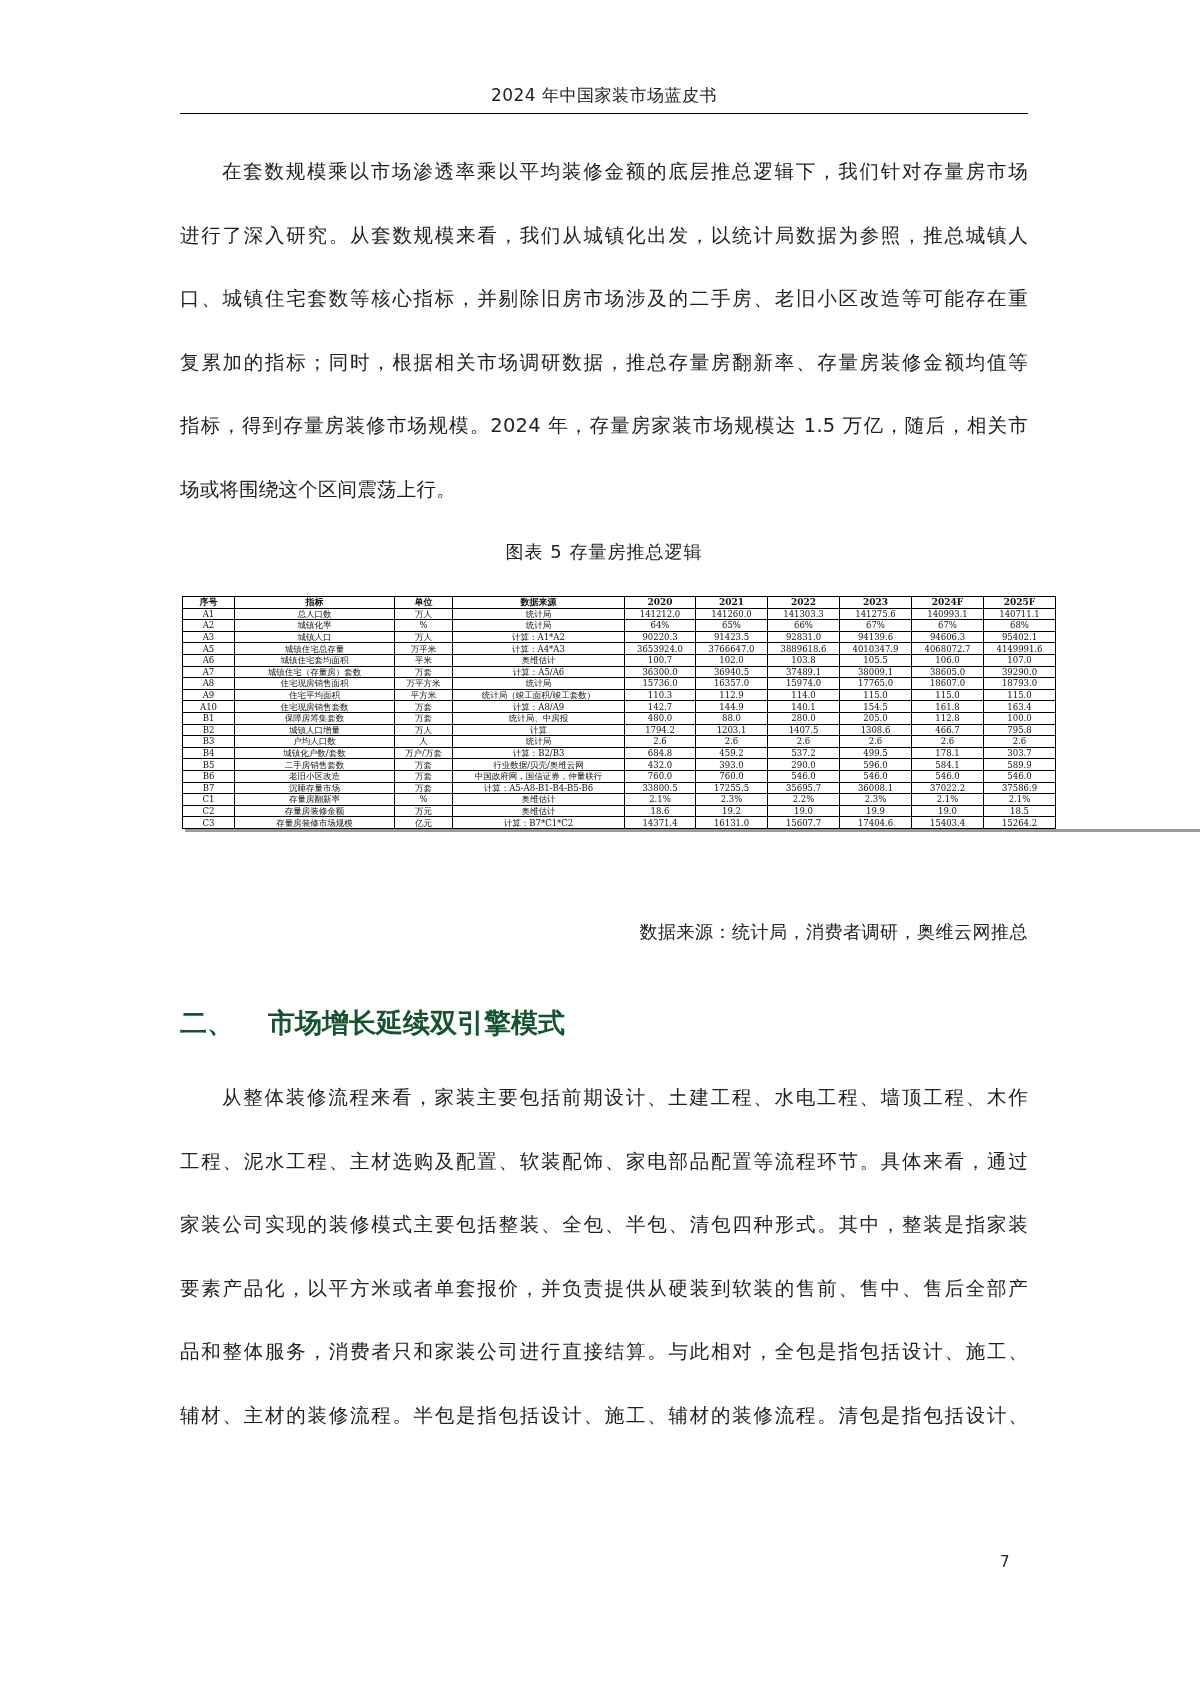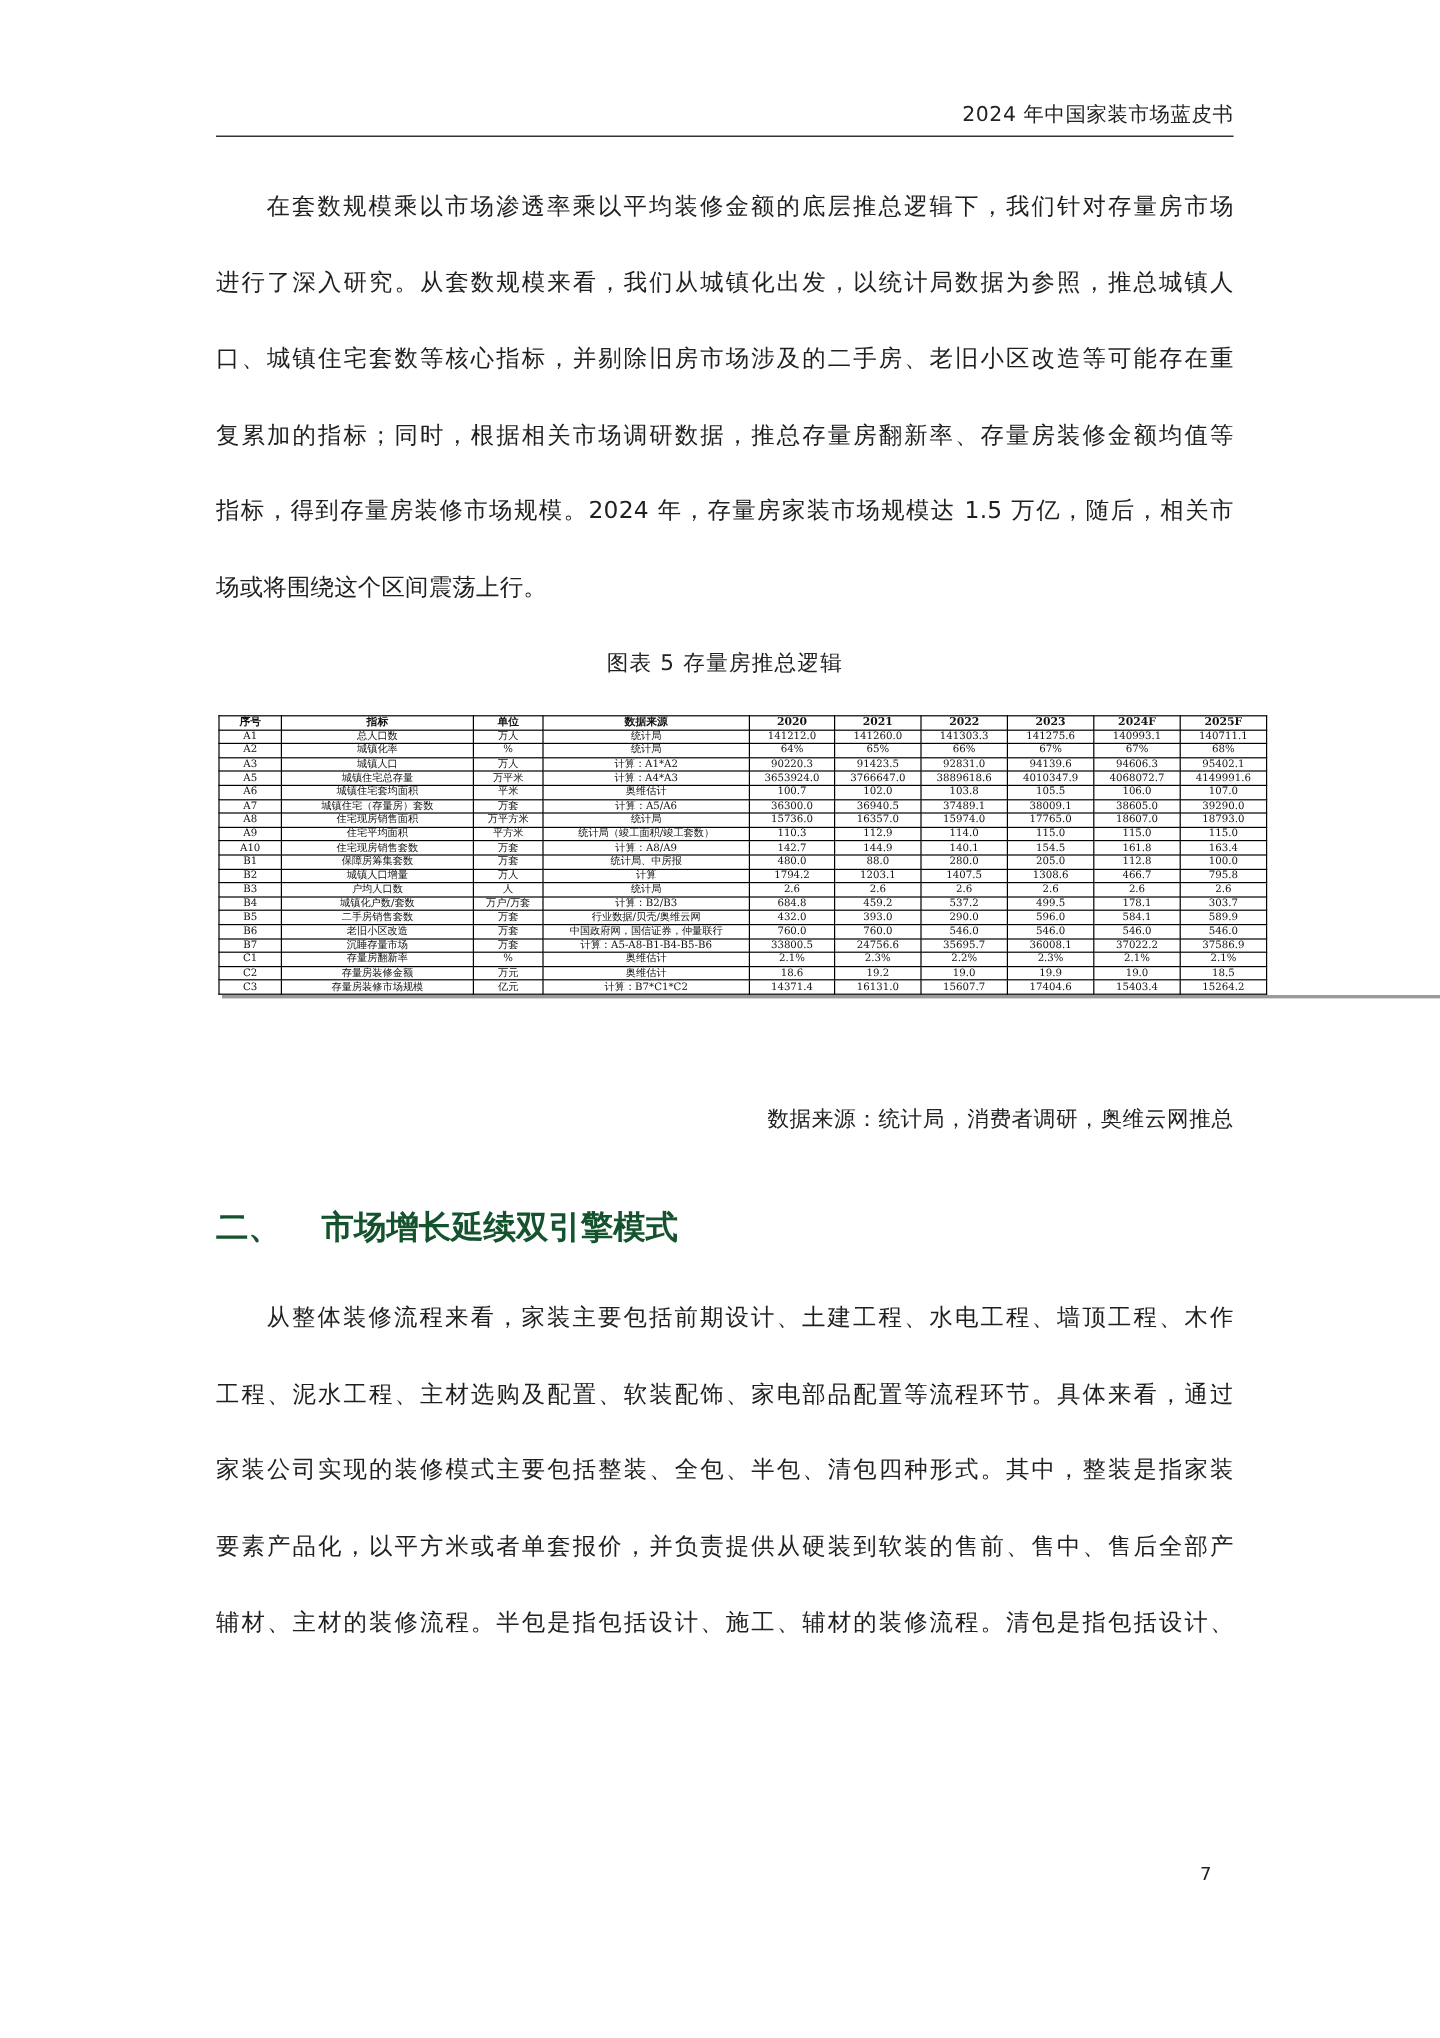--- a/index.html
+++ b/index.html
@@ -1,18 +1,18 @@
 <!DOCTYPE html>
 <html><head>
 <meta charset="utf-8">
 <style>
   html, body { margin: 0; padding: 0; background: #ffffff; }
   body { width: 1200px; height: 1698px; position: relative; overflow: hidden;
          font-family: "DejaVu Sans", "Liberation Sans", sans-serif; color: #1a1a1a; }
-  .header { position: absolute; left: 180px; top: 84px; width: 848px; text-align: right;
+  .header { position: absolute; left: 180px; top: 84px; width: 848px; text-align: center;
             font-size: 17px; color: #222; letter-spacing: 0.5px; }
   .header-rule { position: absolute; left: 180px; top: 113px; width: 848px; height: 0;
                  border-top: 1.6px solid #000; }
   .para { position: absolute; left: 180px; width: 848px; font-size: 19.5px; line-height: 63.5px;
           color: #1f1f1f; letter-spacing: 0.2px; }
   .para .line { display: block; white-space: nowrap; text-align: justify; text-align-last: justify; height: 63.5px; }
   .para .line.last { text-align-last: left; }
   .para .line.indent { padding-left: 42px; }
   .caption { position: absolute; left: 180px; top: 540px; width: 848px; text-align: center;
              font-size: 18px; color: #222; letter-spacing: 1px; }
@@ -254,21 +254,21 @@
           <td>546.0</td>
           <td>546.0</td>
           <td>546.0</td>
         </tr>
         <tr>
           <td>B7</td>
           <td>沉睡存量市场</td>
           <td>万套</td>
           <td>计算：A5-A8-B1-B4-B5-B6</td>
           <td>33800.5</td>
-          <td>24756.6</td>
+          <td>17255.5</td>
           <td>35695.7</td>
           <td>36008.1</td>
           <td>37022.2</td>
           <td>37586.9</td>
         </tr>
         <tr>
           <td>C1</td>
           <td>存量房翻新率</td>
           <td>%</td>
           <td>奥维估计</td>
@@ -311,16 +311,17 @@
 
 <div class="section-heading">
   <span class="num">二、</span><span>市场增长延续双引擎模式</span>
 </div>
 
 <div class="para" style="top:1066px;">
   <span class="line indent">从整体装修流程来看，家装主要包括前期设计、土建工程、水电工程、墙顶工程、木作</span>
   <span class="line">工程、泥水工程、主材选购及配置、软装配饰、家电部品配置等流程环节。具体来看，通过</span>
   <span class="line">家装公司实现的装修模式主要包括整装、全包、半包、清包四种形式。其中，整装是指家装</span>
   <span class="line">要素产品化，以平方米或者单套报价，并负责提供从硬装到软装的售前、售中、售后全部产</span>
+  <span class="line">品和整体服务，消费者只和家装公司进行直接结算。与此相对，全包是指包括设计、施工、</span>
   <span class="line">辅材、主材的装修流程。半包是指包括设计、施工、辅材的装修流程。清包是指包括设计、</span>
 </div>
 
 <div class="page-number">7</div>
 
 </body></html>

